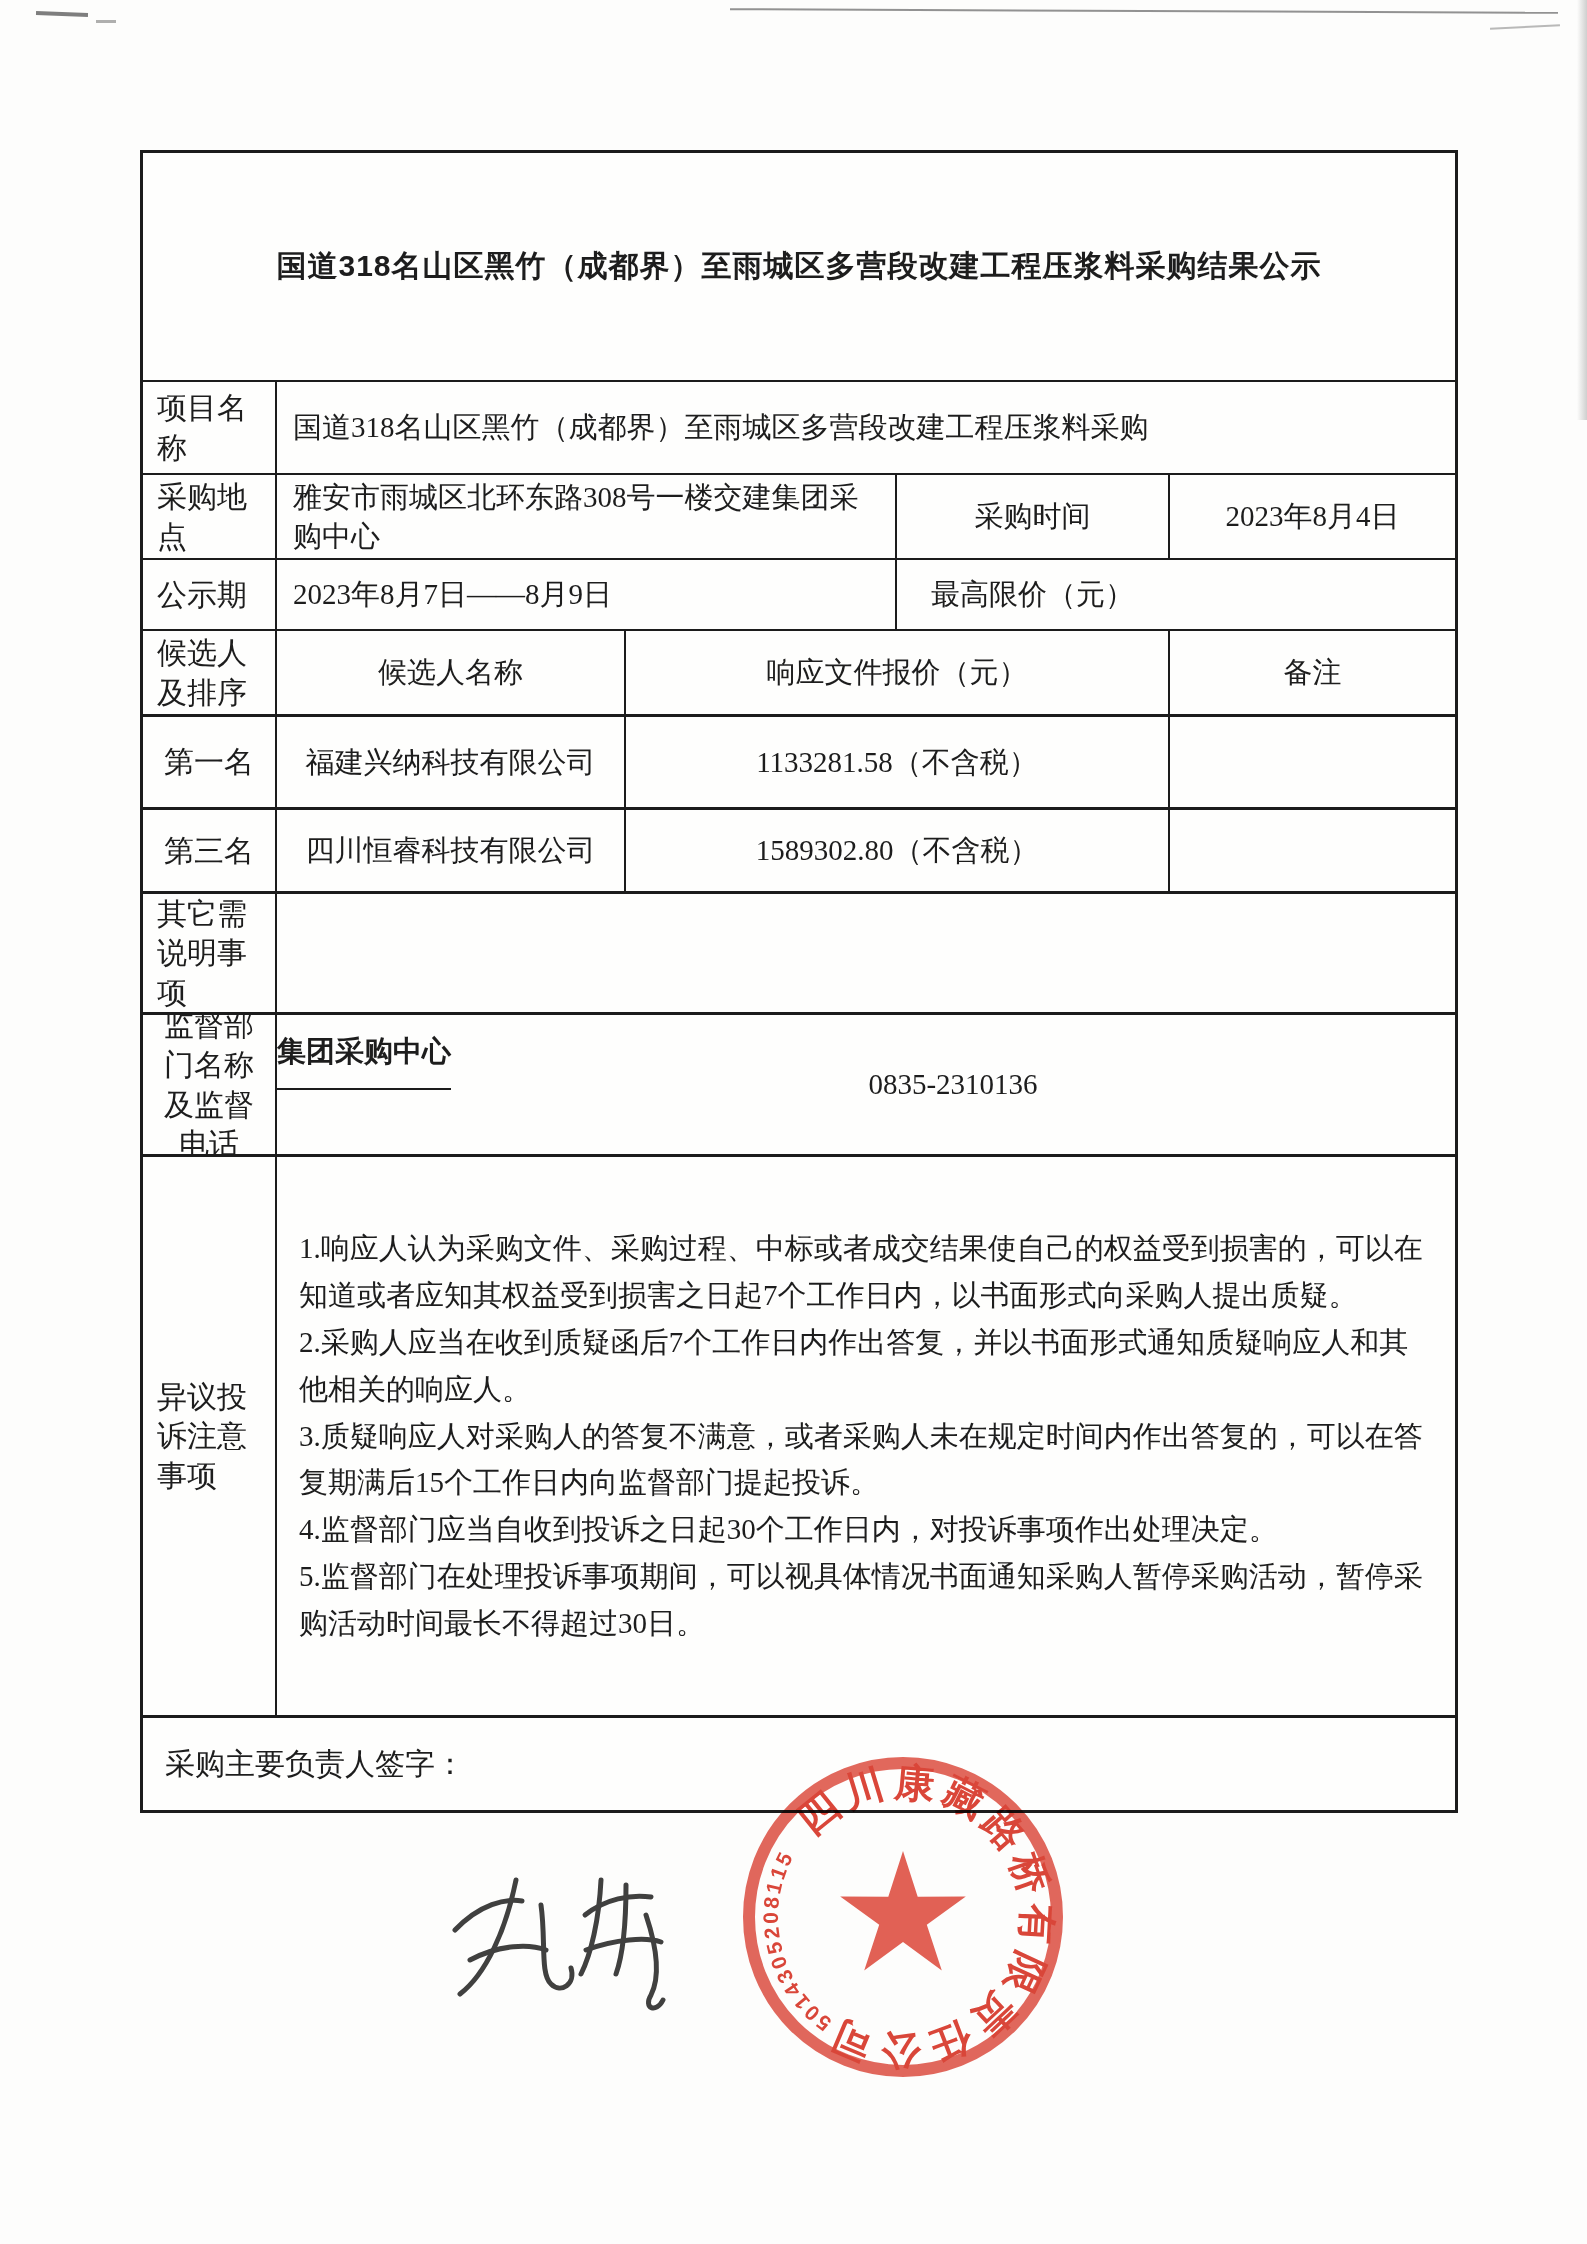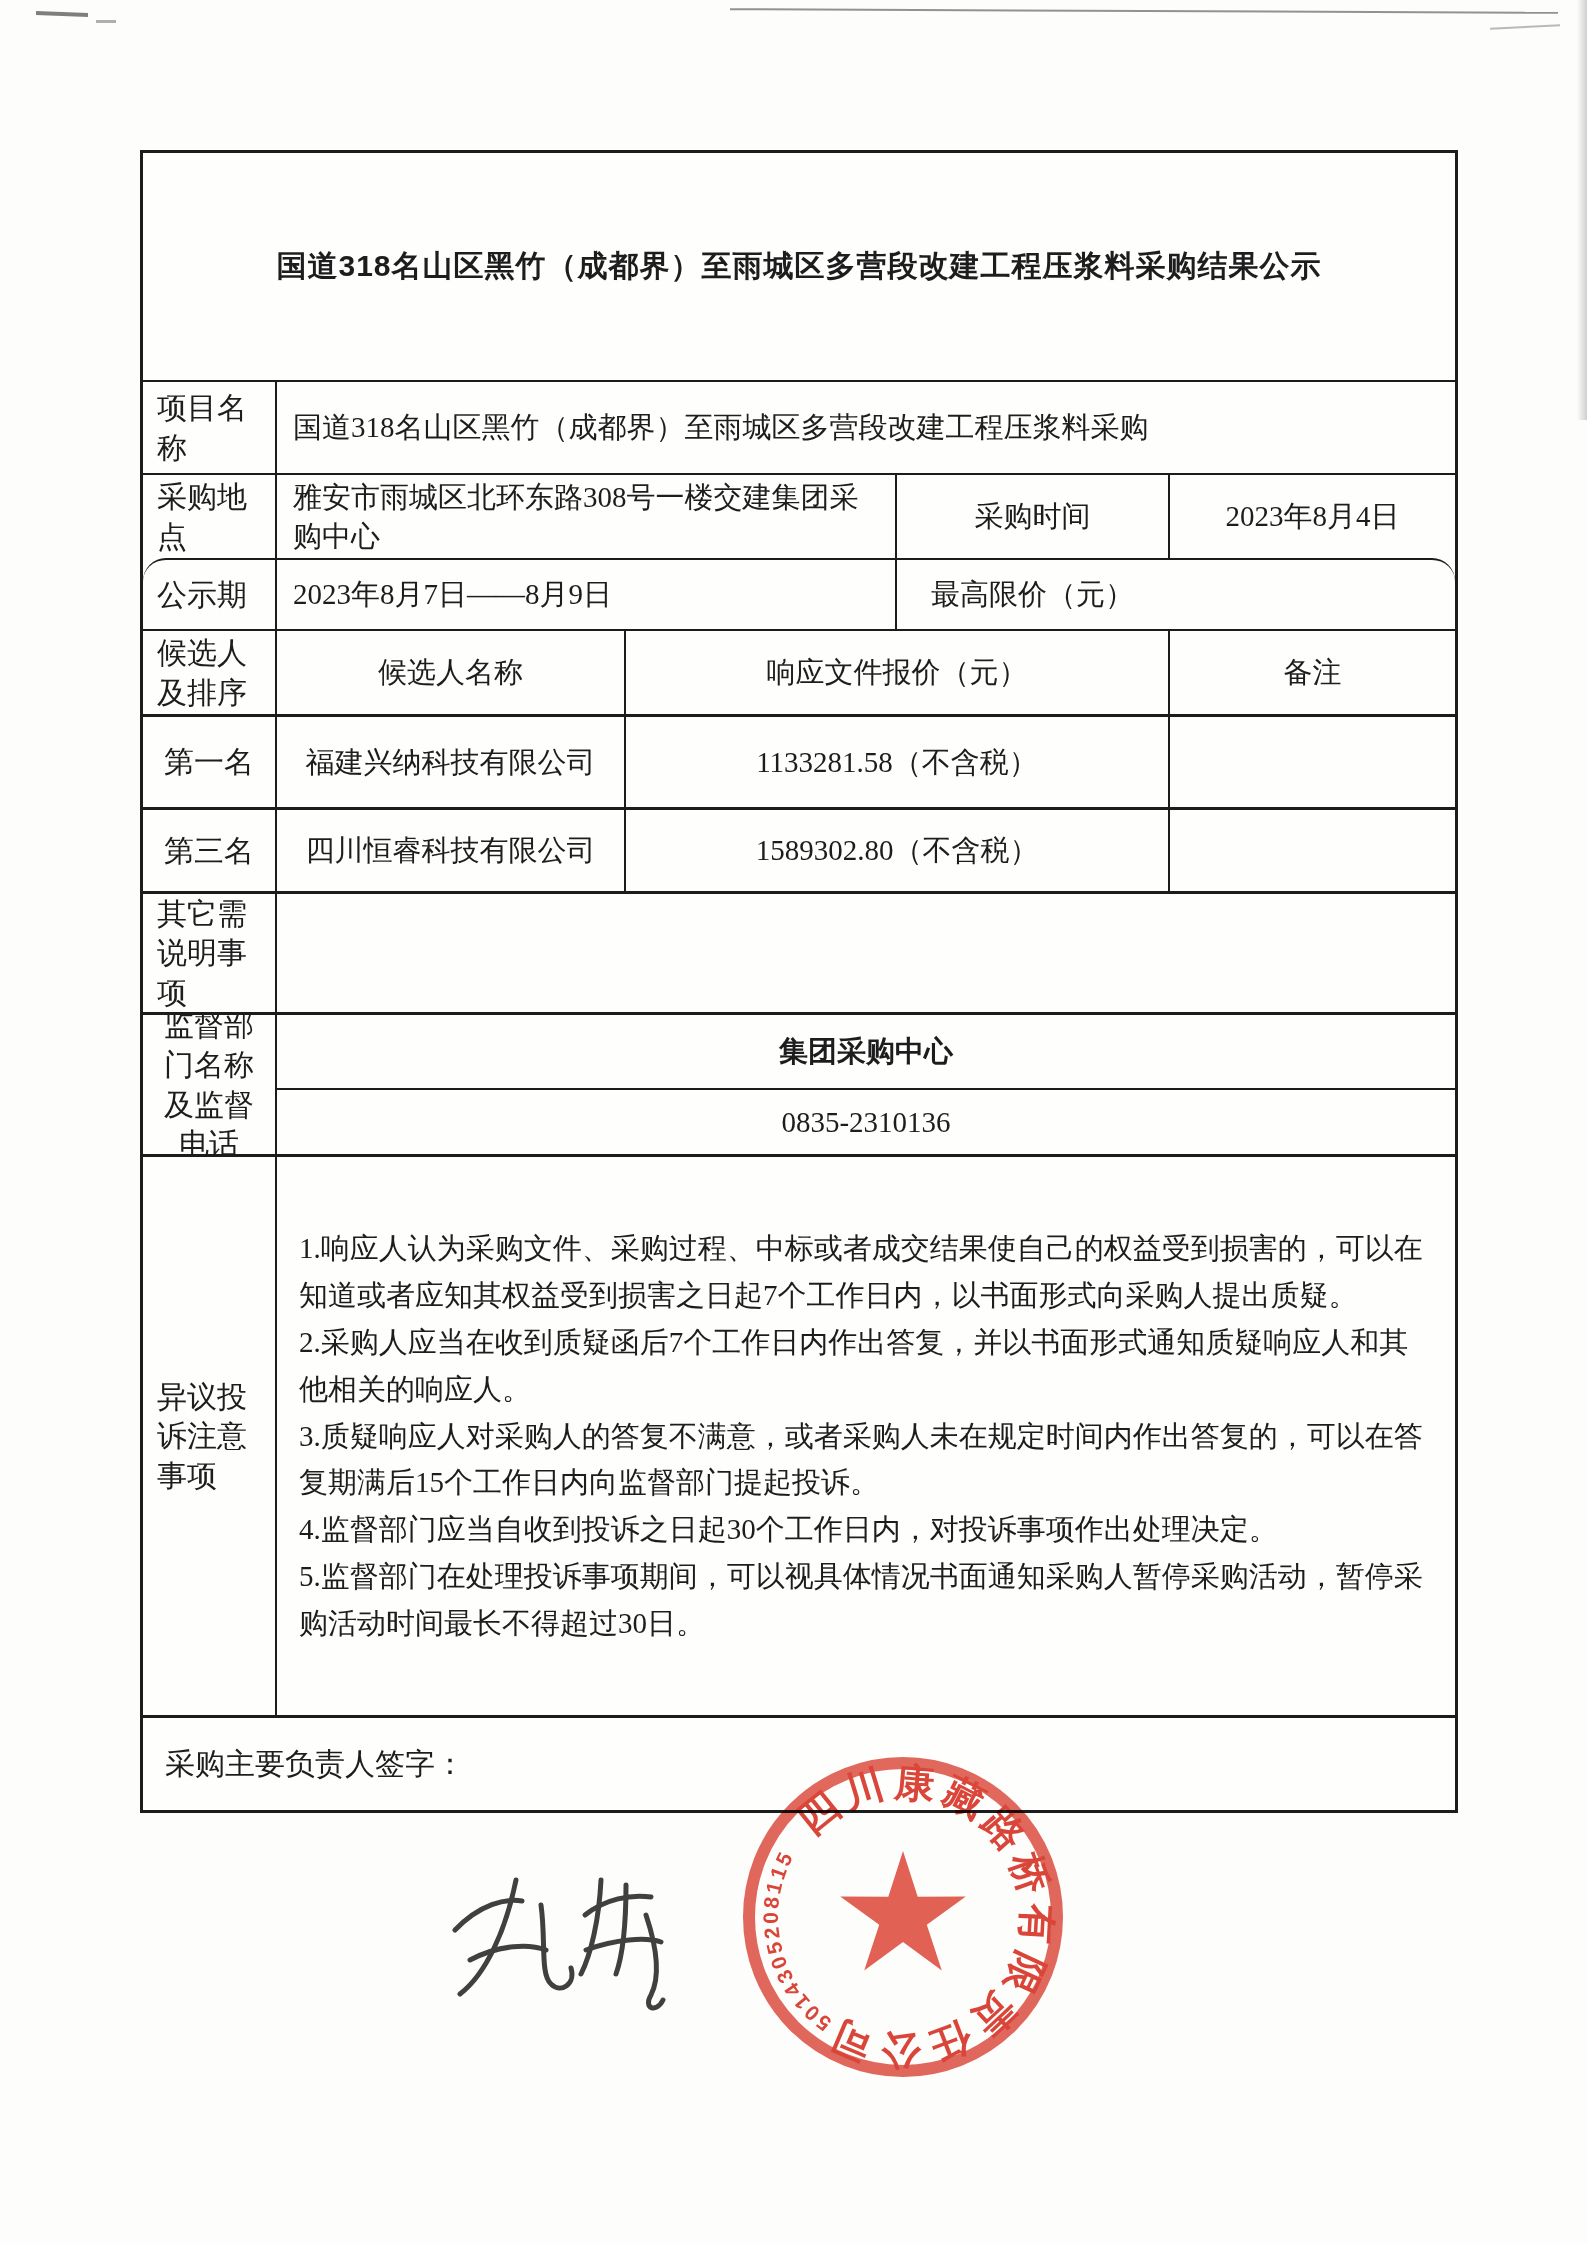--- a/index.html
+++ b/index.html
@@ -25,30 +25,30 @@
   .c4{width:273px;flex:none;}
   .lastc{flex:1;}
   .ctr{justify-content:center;text-align:center;}
   .title-row{height:227px;}
   .title-cell{flex:1;display:flex;align-items:center;justify-content:center;text-align:center;
               font-family:"Liberation Sans","DejaVu Sans",sans-serif;font-weight:bold;
               font-size:30px;line-height:1.55;padding:0 38px;letter-spacing:1px;}
   .h-project{height:93px;}
   .h-buyer{height:85px;}
   .h-place{height:85px;}
-  .h-period{height:71px;border-radius:23px;}
+  .h-period{height:71px;}
   .h-candhdr{height:85px;}
   .h-cand1{height:93px;}
   .h-cand2{height:94px;}
   .h-cand3{height:84px;}
   .h-other{height:121px;}
   .h-superv{height:142px;}
   .h-notice{height:561px;}
   .h-sign{height:95px;}
-  .sub-col{flex:1;display:flex;flex-direction:column;border-left:2px solid #1c1c1c;box-sizing:border-box;}
+  .sub-col{flex:1;display:flex;flex-direction:row;border-left:2px solid #1c1c1c;box-sizing:border-box;}
   .sub-cell{display:flex;align-items:center;justify-content:center;font-size:29px;box-sizing:border-box;}
   .sub-top{height:75px;border-bottom:2px solid #1c1c1c;font-weight:600;}
   .sub-bot{flex:1;}
   .notice-body{flex:1;display:flex;flex-direction:column;justify-content:center;
                padding:10px 22px;font-size:29px;line-height:1.62;}
   .sign-cell{flex:1;display:flex;align-items:center;padding:0 22px;font-size:30px;}
   
   .stamp{position:absolute;left:743px;top:1757px;width:320px;height:320px;
          mix-blend-mode:multiply;opacity:.93;pointer-events:none;}
   .stamp-ring{position:absolute;inset:0;border:12px solid rgba(217,56,42,.82);border-radius:50%;box-sizing:border-box;}

